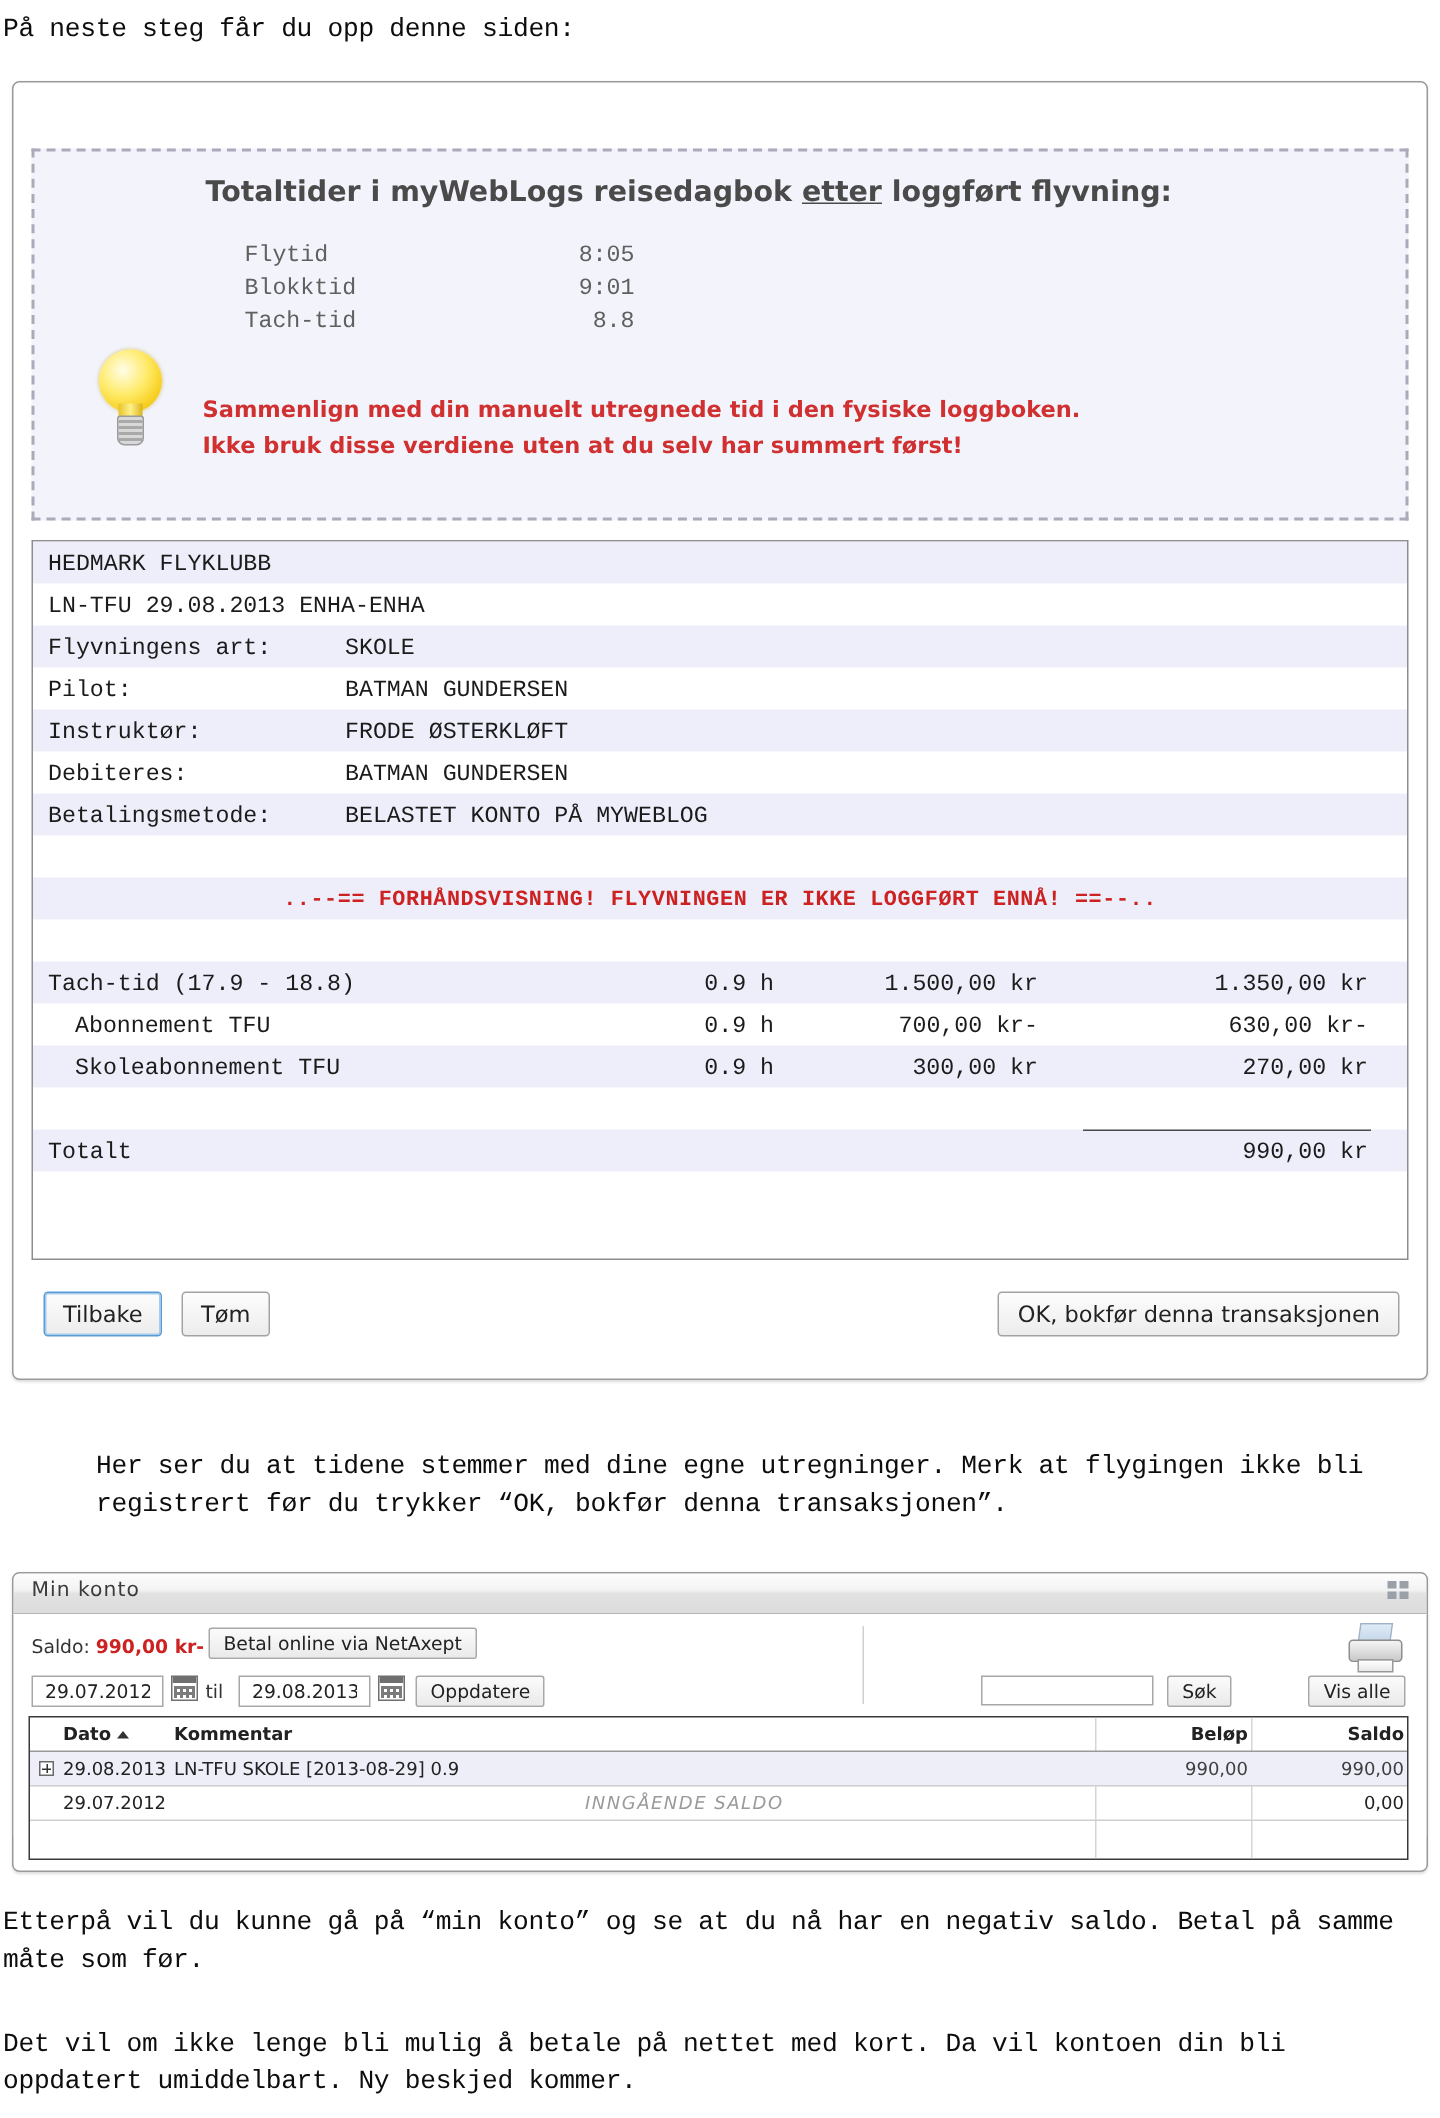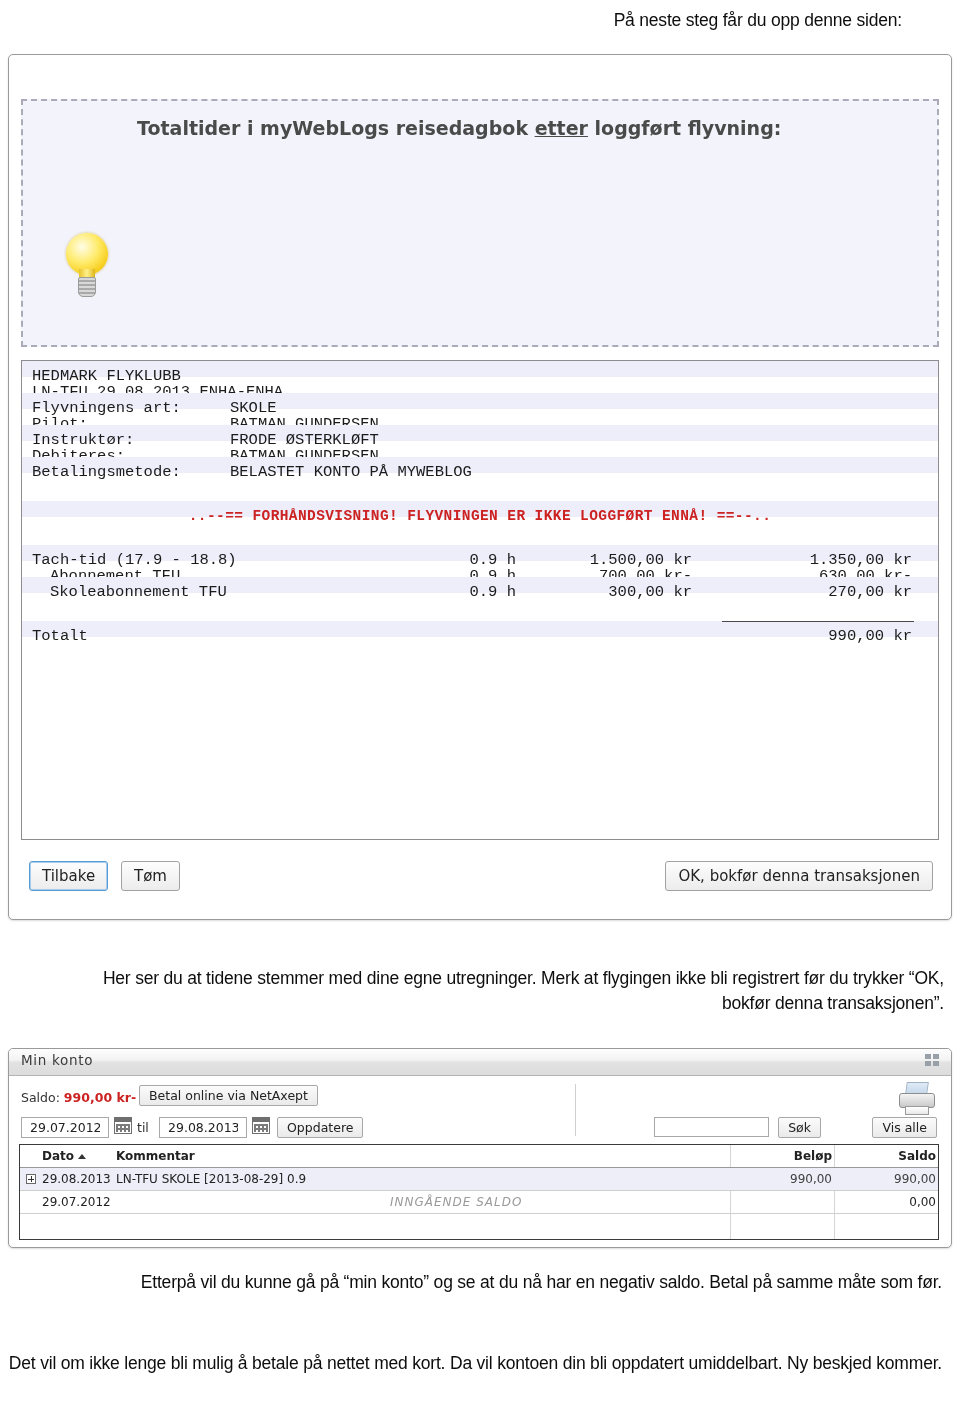--- a/index.html
+++ b/index.html
@@ -12,26 +12,25 @@
     height: 1412px;
     position: relative;
     font-family: "Liberation Sans", sans-serif;
     color: #1a1a1a;
     overflow: hidden;
   }
 
   
   .prose {
     position: absolute;
-    font-family: Liberation Sans, sans-serif;
+    font-family: Liberation Mono, monospace;
     font-size: 17.5px;
     line-height: 25px;
     color: #0d0d0d;
     letter-spacing: -0.2px;
-    text-align: right;
   }
   #intro-text { left: 2px; top: 8px; width: 900px; }
   #mid-text   { left: 64px; top: 966px; width: 880px; }
   #after-text { left: 2px; top: 1270px; width: 940px; }
   #final-text { left: 2px; top: 1351px; width: 940px; }
 
   
   #shot-logg {
     position: absolute;
     left: 8px;
@@ -167,21 +166,21 @@
     box-sizing: border-box;
     border: 1px solid #8d8d8d;
     background: #ffffff;
     font-family: "Liberation Mono", "DejaVu Sans Mono", monospace;
     font-size: 15.5px;
     color: #1b1b1b;
     overflow: hidden;
   }
   .rrow {
     position: relative;
-    height: 16px;
+    height: 28px;
     line-height: 30px;
     white-space: nowrap;
   }
   .rrow.alt { background: #eeeefa; }
   .rrow .c1 { position: absolute; left: 10px; }
   .rrow .c2 { position: absolute; left: 208px; }
   .rrow.ind .c1 { left: 28px; }
   .rrow .q  { position: absolute; left: 404px; width: 90px; text-align: right; }
   .rrow .p  { position: absolute; left: 520px; width: 150px; text-align: right; }
   .rrow .s  { position: absolute; left: 730px; width: 160px; text-align: right; }
@@ -420,21 +419,41 @@
 
   <div id="hint-box">
     <div id="bulb-icon">
       <div class="bulb-glass"></div>
       <div class="bulb-neck"></div>
       <div class="bulb-base"></div>
     </div>
 
     <div class="hint-head"><span>Totaltider i myWebLogs reisedagbok </span><u>etter</u><span> loggført flyvning:</span></div>
 
-
+    <table class="times-table">
+      <tbody>
+          <tr>
+        <td class="lbl">Flytid</td>
+        <td class="val">8:05</td>
+      </tr>
+      <tr>
+        <td class="lbl">Blokktid</td>
+        <td class="val">9:01</td>
+      </tr>
+      <tr>
+        <td class="lbl">Tach-tid</td>
+        <td class="val">8.8</td>
+      </tr>
+    </tbody>
+      </table>
+
+    <div class="hint-warn">
+      <div>Sammenlign med din manuelt utregnede tid i den fysiske loggboken.</div>
+      <div>Ikke bruk disse verdiene uten at du selv har summert først!</div>
+    </div>
   </div>
 
   <div id="receipt">
     <div class="rrow alt">
       <span class="c1">HEDMARK FLYKLUBB</span>
     </div>
     <div class="rrow">
       <span class="c1">LN-TFU 29.08.2013 ENHA-ENHA</span>
     </div>
     <div class="rrow alt">

